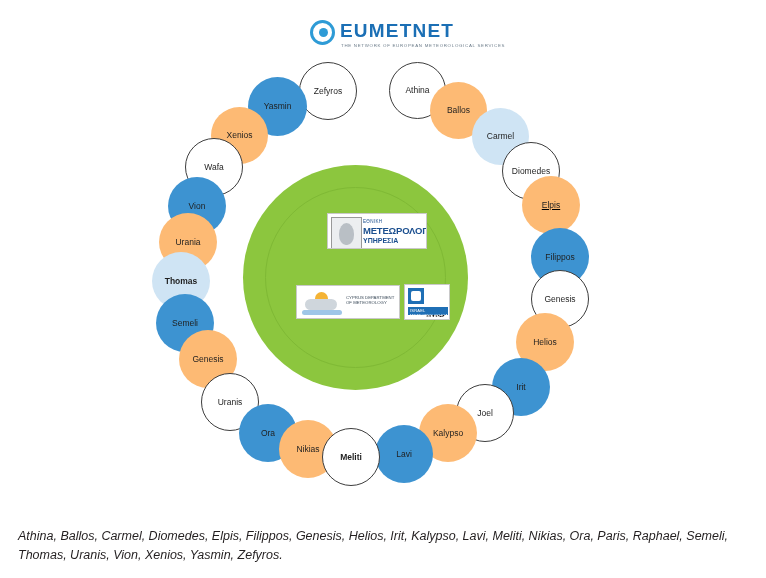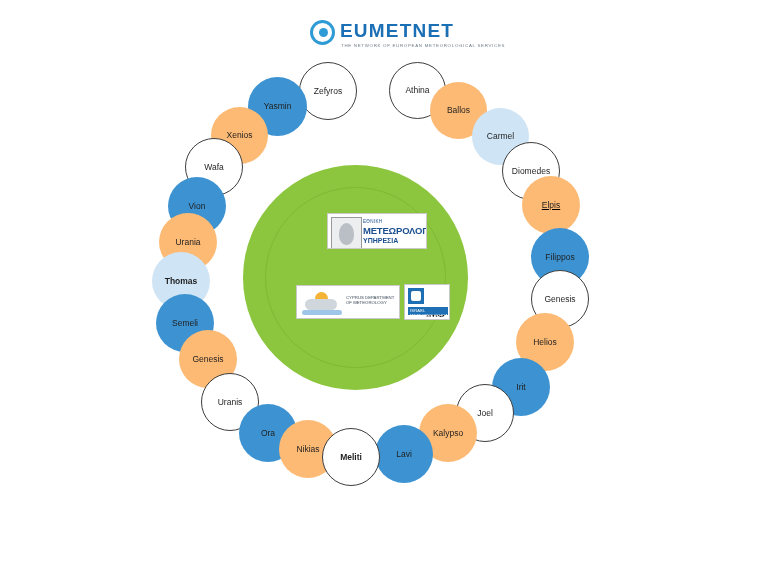--- a/index.html
+++ b/index.html
@@ -392,13 +392,14 @@
         <div class="name-circle c-blue" style="left: 375px; top: 425px; width: 58px; height: 58px;">
           <span>Lavi</span>
         </div>
         <div class="name-circle c-white" style="left: 322px; top: 428px; width: 58px; height: 58px; font-weight: bold;">
           <span>Meliti</span>
         </div>
       </div>
 
   </div>
 
+  <div class="caption">Athina, Ballos, Carmel, Diomedes, Elpis, Filippos, Genesis, Helios, Irit, Kalypso, Lavi, Meliti, Nikias, Ora, Paris, Raphael, Semeli, Thomas, Uranis, Vion, Xenios, Yasmin, Zefyros.</div>
 </div>
 
 </body></html>

